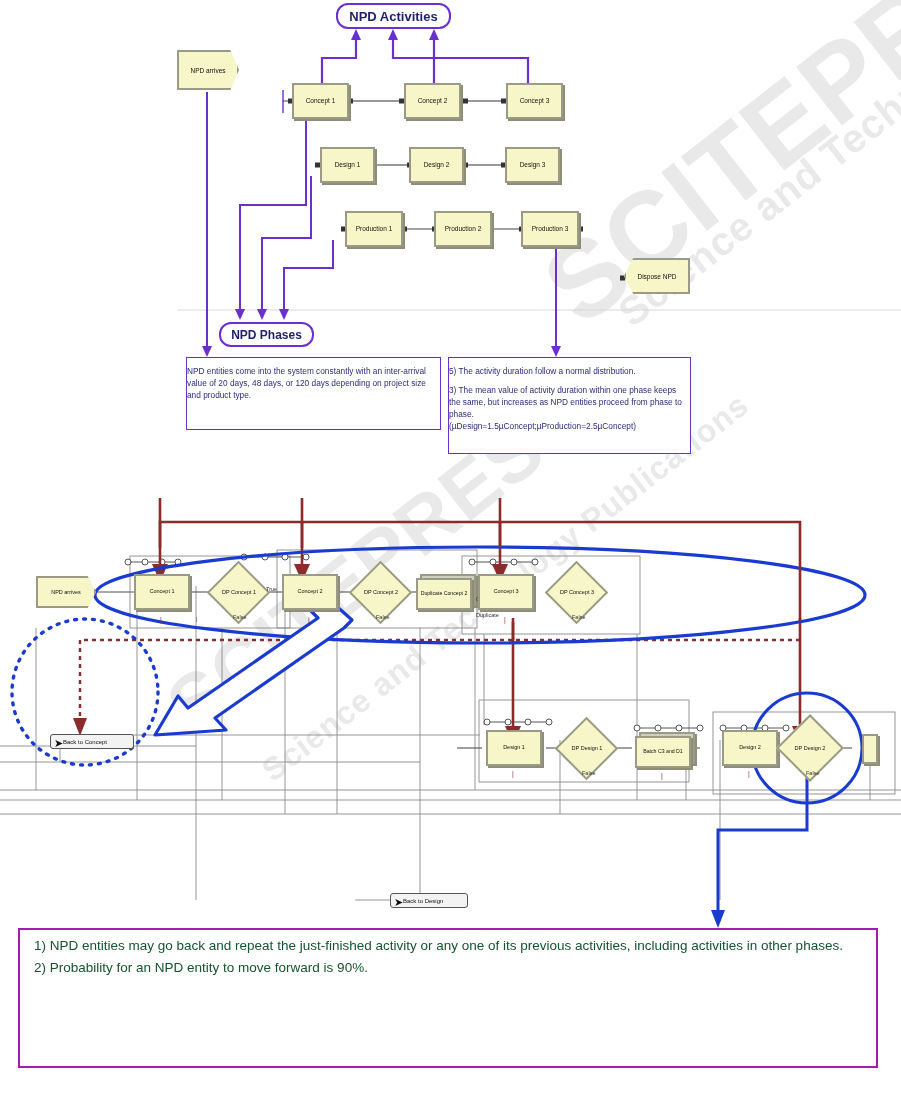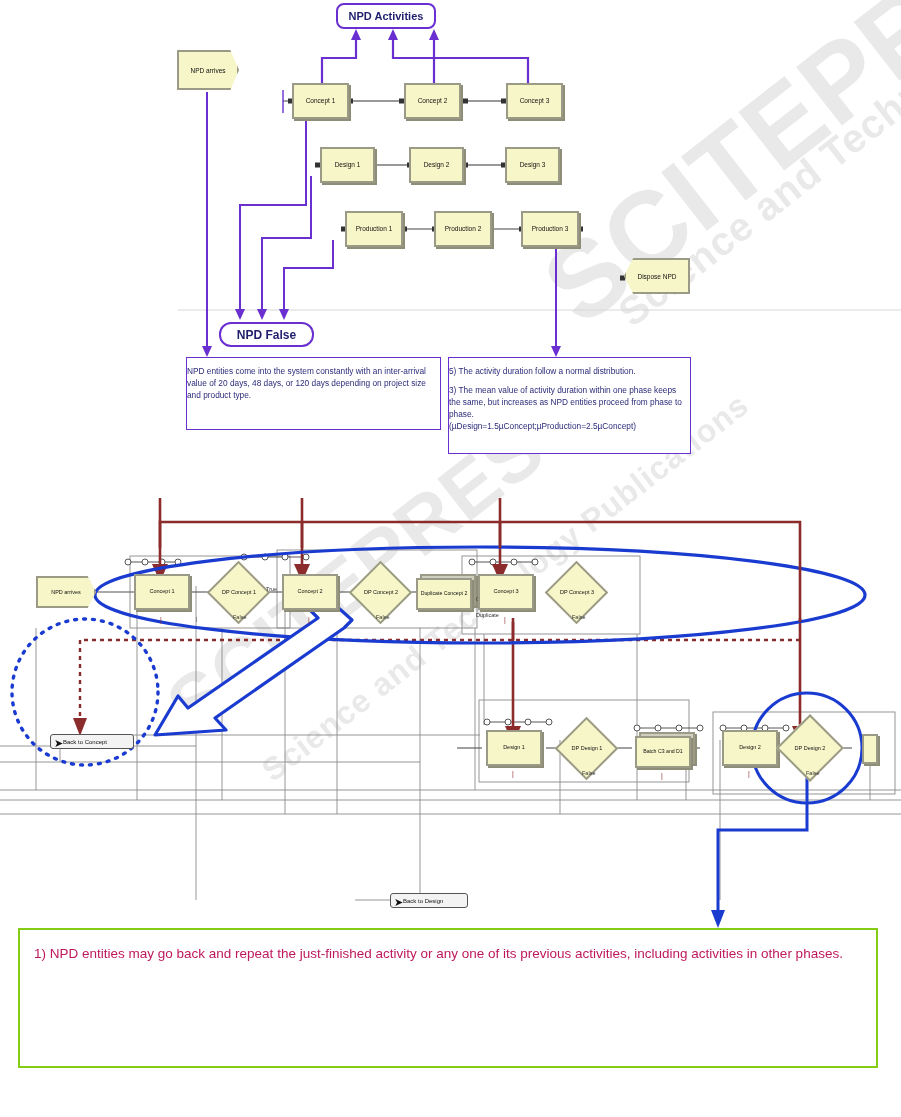--- a/index.html
+++ b/index.html
@@ -45,22 +45,22 @@
   
   .callout{position:absolute;box-sizing:border-box;border:2px solid #6a2fd0;
            border-radius:12px;background:#fff;color:#1f1f6e;font-weight:bold;
            display:flex;align-items:center;justify-content:center;}
 
   
   .note{position:absolute;box-sizing:border-box;border:1.5px solid #6a2fd0;
         background:#fff;color:#2b2b7a;padding:7px 0;line-height:1.45;}
 
   
-  .bluenote{position:absolute;box-sizing:border-box;border:2px solid #84cc16;
-        background:#fff;color:#be185d;padding:14px 14px;line-height:1.5;}
+  .bluenote{position:absolute;box-sizing:border-box;border:2px solid #a21caf;
+        background:#fff;color:#14532d;padding:6px 14px;line-height:1.5;}
   .bluenote p{margin:0 0 2px 0;}
 
   
   .diamond{position:absolute;box-sizing:border-box;
            background:#f6f6c8;border:2px solid #9a9a86;
            transform:rotate(45deg);}
   .dlabel{position:absolute;display:flex;align-items:center;
           justify-content:center;text-align:center;color:#111;}
 
   
@@ -142,21 +142,21 @@
     <path d="M 311 176 L 311 238 L 262 238 L 262 312" fill="none" stroke="#6a2fd0" stroke-width="2"></path>
     <path d="M 333 240 L 333 268 L 284 268 L 284 312" fill="none" stroke="#6a2fd0" stroke-width="2"></path>
     <polygon points="240,320 235,309 245,309" fill="#6a2fd0"></polygon>
     <polygon points="262,320 257,309 267,309" fill="#6a2fd0"></polygon>
     <polygon points="284,320 279,309 289,309" fill="#6a2fd0"></polygon>
 
     <path d="M 556 242 L 556 352" fill="none" stroke="#6a2fd0" stroke-width="2"></path>
     <polygon points="556,357 551,346 561,346" fill="#6a2fd0"></polygon>
   </svg>
 
-  <div class="callout" style="left:336px;top:3px;width:100px;height:26px;font-size:11px;border-radius:8px;">
+  <div class="callout" style="left:336px;top:3px;width:115px;height:26px;font-size:13px;">
     <span>NPD Activities</span>
   </div>
 
   <div class="srcnode" style="left:177px;top:50px;width:62px;height:40px;font-size:6.5px;">
     <span>NPD arrives</span>
   </div>
 
   <div class="node" style="left:292px;top:83px;width:57px;height:36px;font-size:6.5px;">
     <span>Concept 1</span>
   </div>
@@ -185,21 +185,21 @@
   </div>
   <div class="node" style="left:521px;top:211px;width:58px;height:36px;font-size:6.5px;">
     <span>Production 3</span>
   </div>
 
   <div class="sinknode" style="left:624px;top:258px;width:66px;height:36px;font-size:6.5px;">
     <span>Dispose NPD</span>
   </div>
 
   <div class="callout" style="left:219px;top:322px;width:95px;height:25px;font-size:12px;">
-    <span>NPD False</span>
+    <span>NPD Phases</span>
   </div>
 
   <div class="note" style="left:186px;top:357px;width:255px;height:73px;font-size:8.3px;">
     <span>NPD entities come into the system constantly  with an inter-arrival value of 20 days, 48 days, or 120 days depending on project size and product type.</span>
   </div>
 
   <div class="note" style="left:448px;top:357px;width:243px;height:97px;font-size:8.3px;">
     <div>5) The activity duration follow a normal distribution.</div>
     <div style="height:7px"></div>
     <div>3) The mean value of activity duration within one phase keeps the same, but increases as NPD entities proceed from phase to phase.</div>
@@ -411,13 +411,14 @@
   </div>
 
   <div class="backto" style="left:390px;top:393px;width:78px;height:15px;font-size:6px;">
     <span class="ptr">➤</span>
     <span>Back to Design</span>
   </div>
 </div>
 
 <div class="bluenote" style="left:18px;top:928px;width:860px;height:140px;font-size:13.5px;z-index:6;">
   <p>1) NPD entities may go back and repeat the just-finished activity or any one of its previous activities, including activities in other phases.</p>
+  <p>2) Probability for an NPD entity to move forward is 90%.</p>
 </div>
 
 </body></html>

